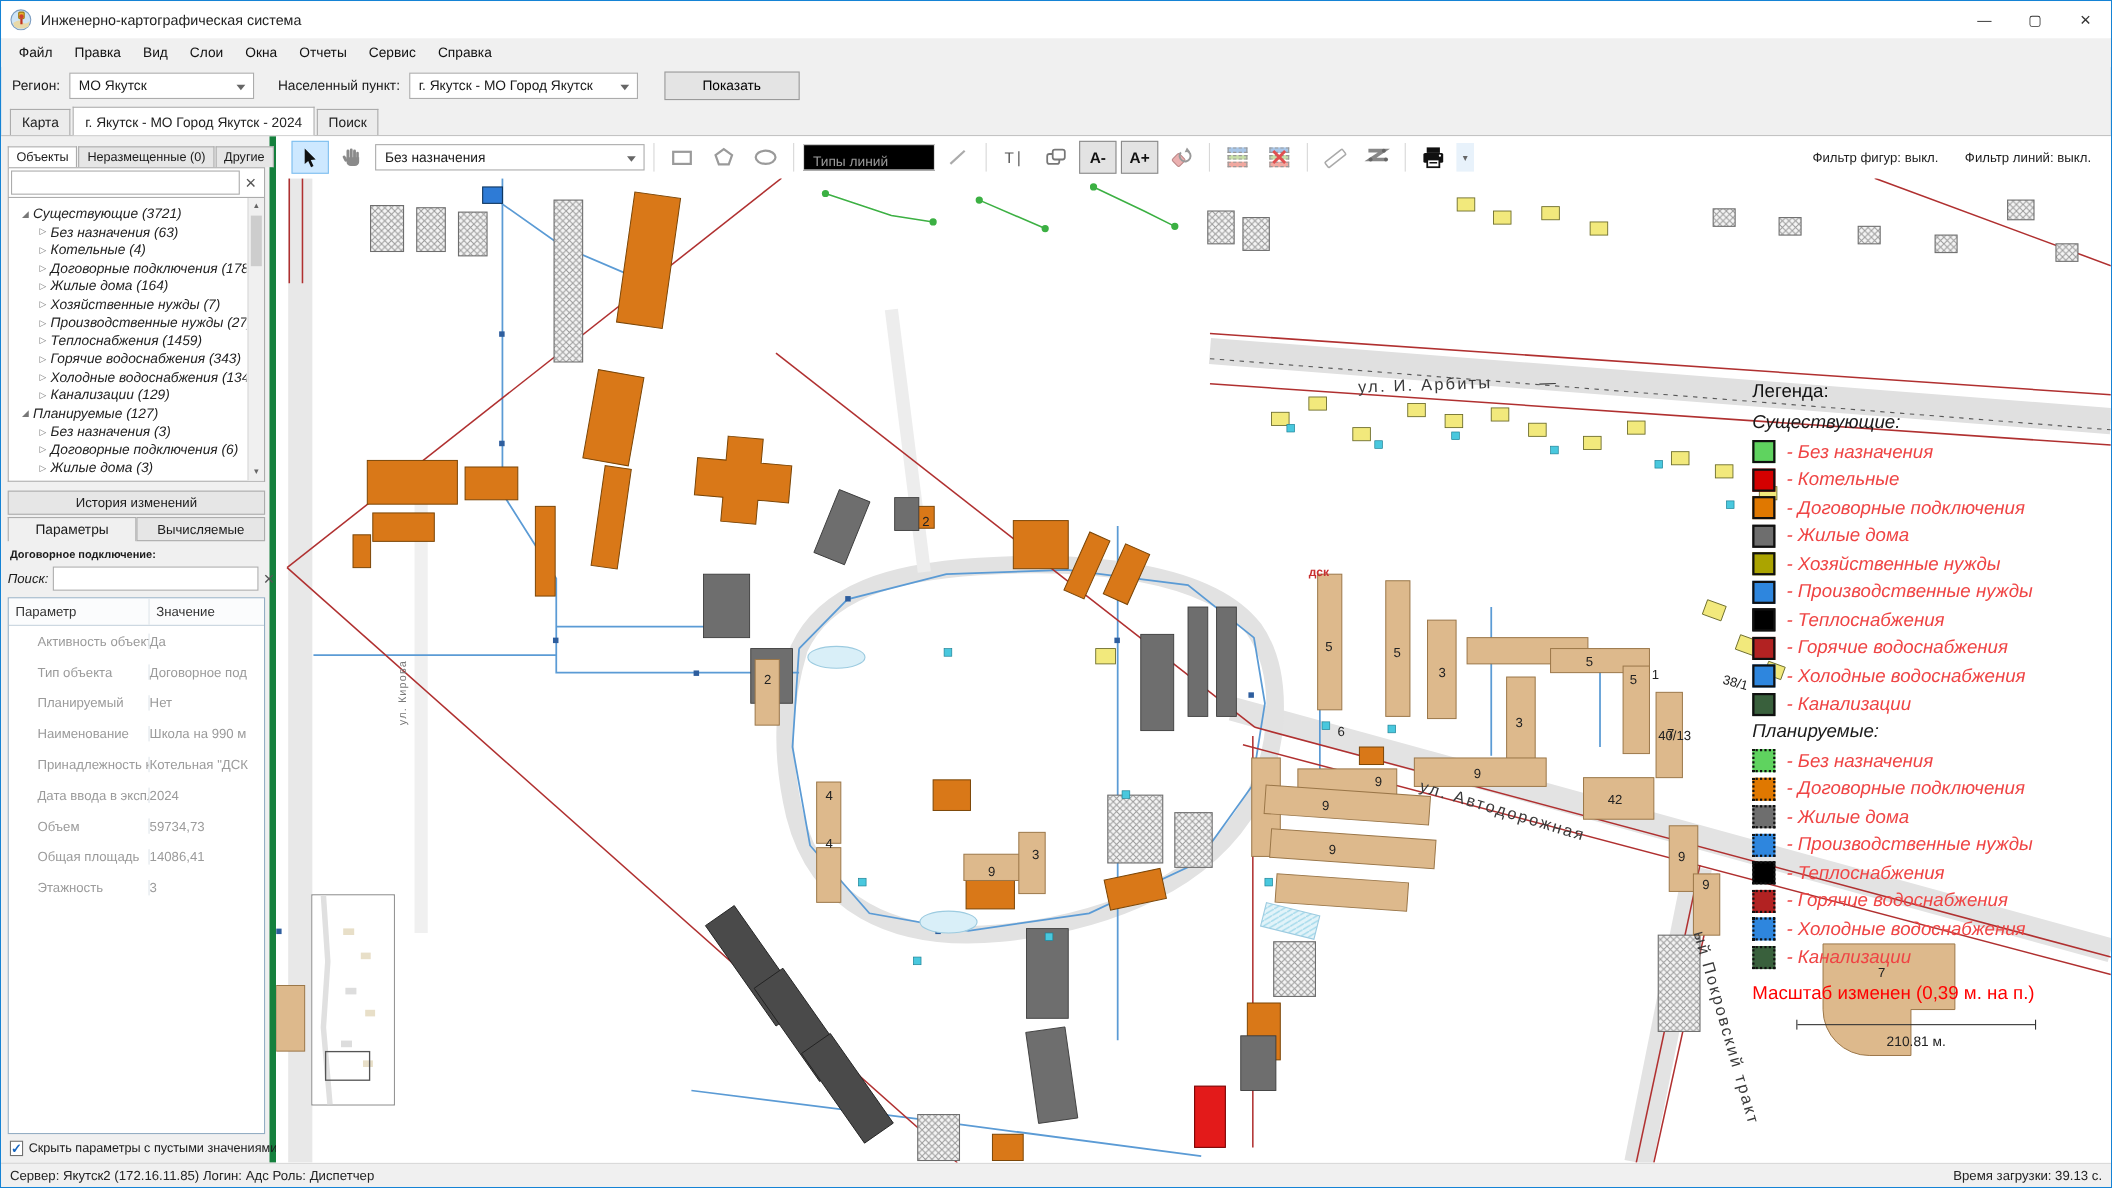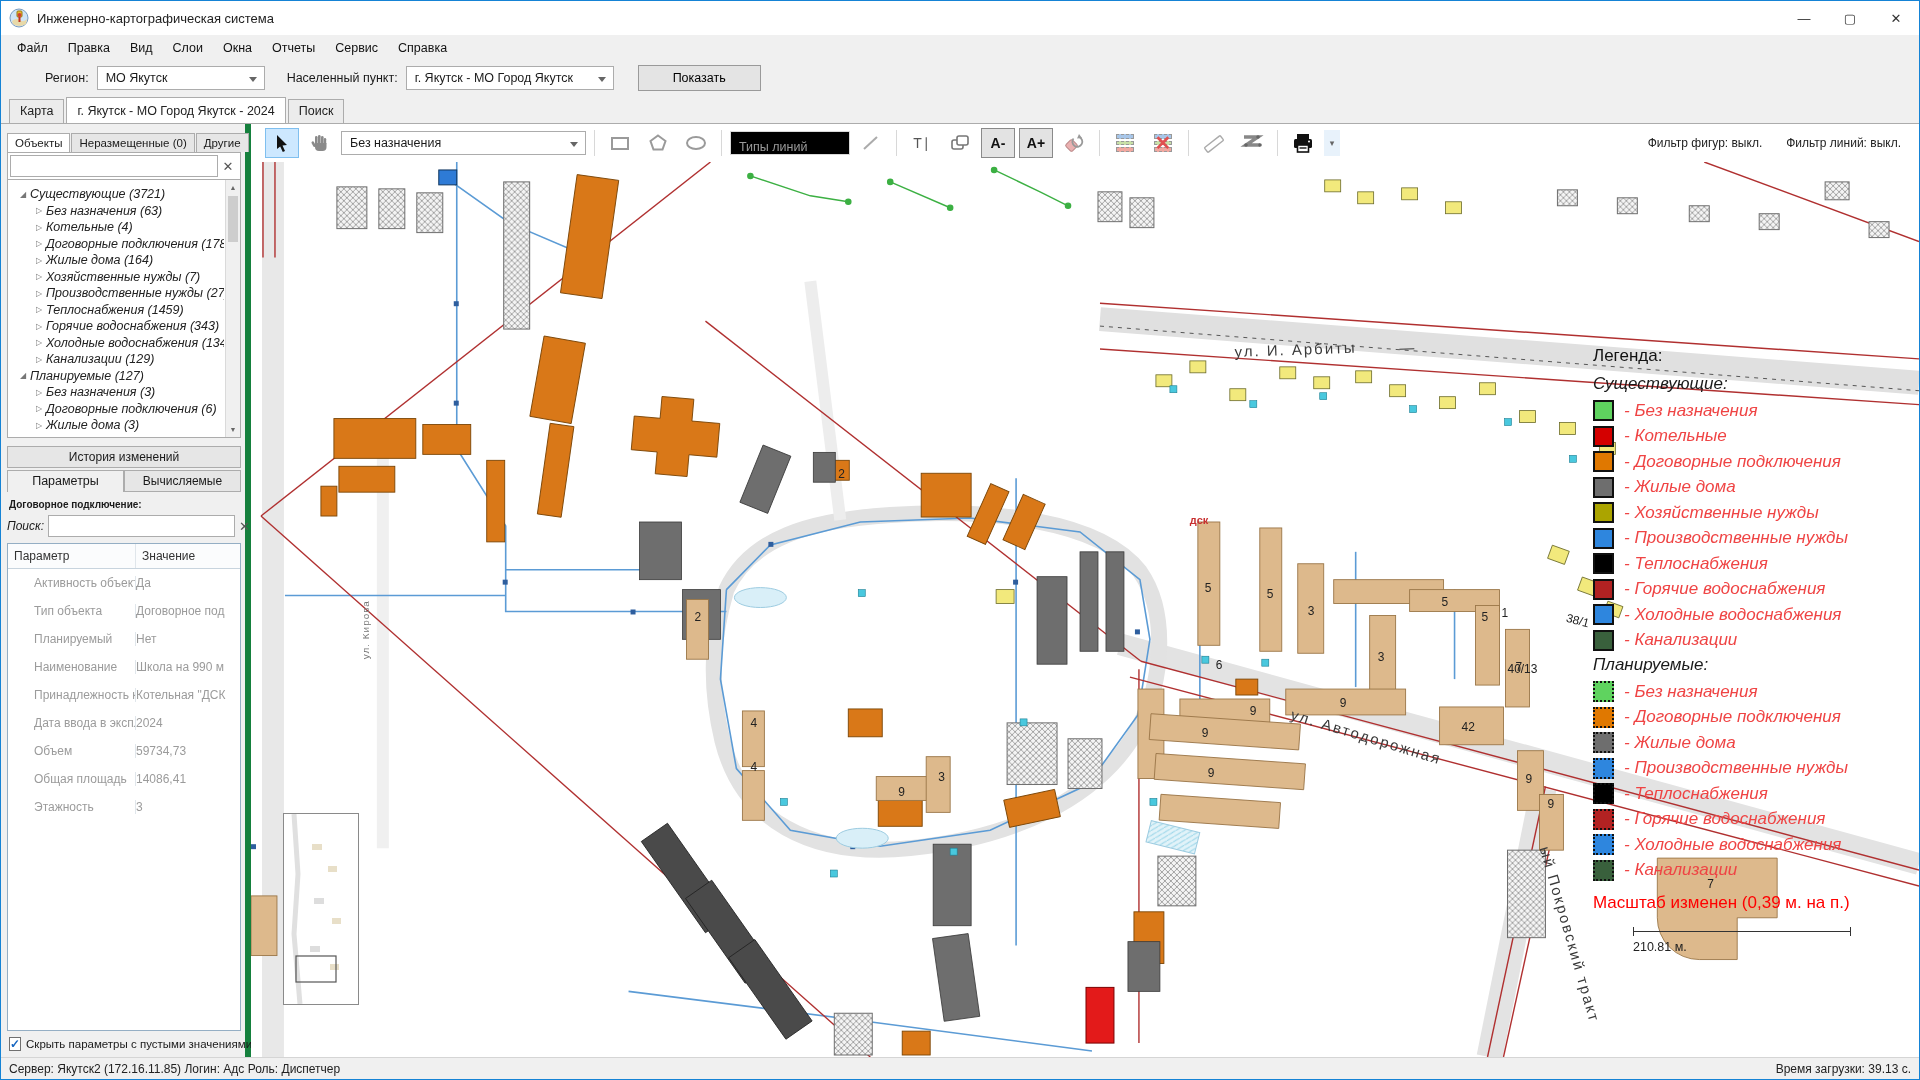--- a/index.html
+++ b/index.html
@@ -15,21 +15,21 @@
   .win-controls { margin-left:auto; display:flex; height:100%; }
   .win-btn { width:46px; height:100%; display:flex; align-items:center; justify-content:center;
              font-size:13px; color:#333; cursor:default; }
 
   
   .menubar { height:26px; background:#F0F0F0; display:flex; align-items:center; padding-left:6px; flex:0 0 auto; }
   .menu-item { padding:4px 10px; font-size:12.5px; color:#111; }
 
   
   .filterbar { height:34px; display:flex; align-items:center; gap:8px; padding-left:10px; flex:0 0 auto; }
-  .fb-label { font-size:12.5px;margin-left:34px; }
+  .fb-label { font-size:12.5px; }
   .combo { position:relative; background:#fff; border:1px solid #ACACAC; height:24px;
            display:flex; align-items:center; padding:0 30px 0 8px; font-size:12.5px; }
   .combo .chev { position:absolute; right:7px; top:10px; width:0; height:0;
                  border-left:4px solid transparent; border-right:4px solid transparent; border-top:5px solid #666; }
   .btn-show { height:26px; padding:0 34px; background:#E4E4E4; border:1px solid #9a9a9a; font-size:12.5px; margin-left:16px; }
 
   
   .tabbar { height:28px; display:flex; align-items:flex-end; padding-left:8px; gap:2px; flex:0 0 auto; }
   .doc-tab { border:1px solid #ACACAC; border-bottom:none; background:#ECECEC; padding:4px 10px 5px;
              font-size:12.5px; color:#222; }
@@ -114,21 +114,21 @@
   .legend-title { font-size:17px; color:#111; margin-bottom:8px; }
   .legend-sect { font-style:italic; font-size:17px; margin:2px 0 6px; }
   .legend-item { display:flex; align-items:center; gap:10px; margin-bottom:4.5px; }
   .legend-item .sw { width:21px; height:21px; border:2.5px solid #101010; flex:0 0 auto; }
   .legend-item.dashed .sw { border-style:dotted; }
   .legend-item .lbl { font-style:italic; font-size:17px; color:#ef4444; white-space:nowrap; }
   .scale-changed { color:#FF0000; font-size:17px; margin:12px 0 14px; white-space:nowrap; }
   .scalebar { width:218px; margin-left:40px; }
   .sb-line { height:9px; border-left:1.5px solid #333; border-right:1.5px solid #333; position:relative; }
   .sb-line::before { content:""; position:absolute; left:0; right:0; top:4px; border-top:1.5px solid #333; }
-  .sb-label { font-size:12.5px; color:#222; margin-top:4px; }
+  .sb-label { text-align:center; font-size:12.5px; color:#222; margin-top:4px; }
 
   
   .minimap { position:absolute; left:32px; bottom:52px; width:76px; height:192px; background:#fff;
              border:1px solid #8a8a8a; }
 
   
   .statusbar { height:22px; flex:0 0 auto; background:#F0F0F0; border-top:1px solid #D5D5D5;
                display:flex; align-items:center; padding:0 8px; font-size:12px; color:#222; }
   .statusbar .right { margin-left:auto; }
 </style>

